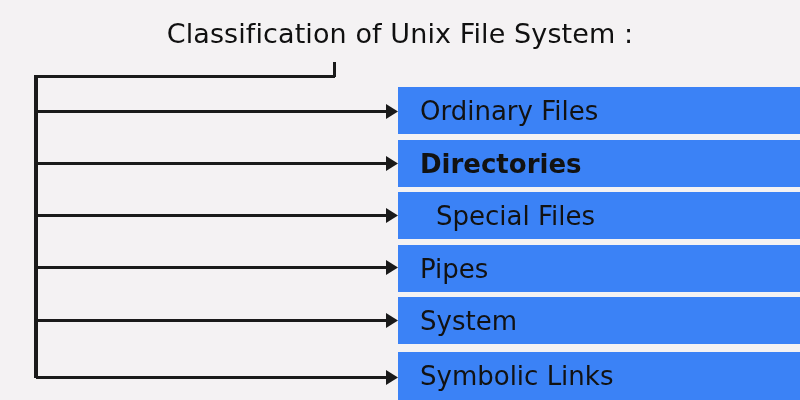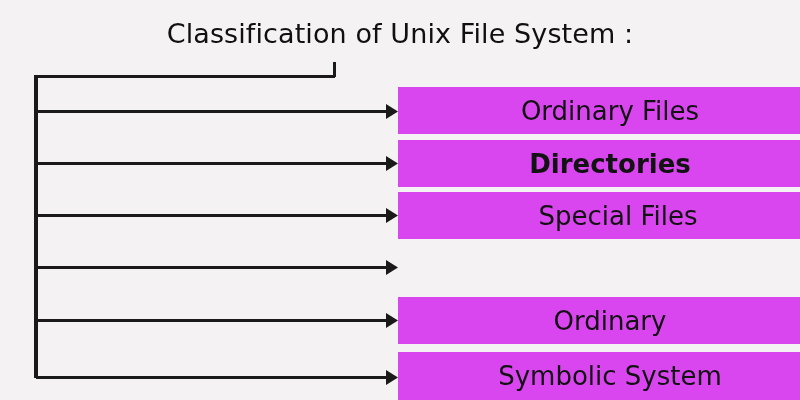--- a/index.html
+++ b/index.html
@@ -33,25 +33,24 @@
     position: absolute;
     left: 0;
     top: 0;
     width: 800px;
     height: 400px;
   }
   .node-box {
     position: absolute;
     left: 398px;
     width: 402px;
-    background: #d946ef;
+    background: #3b82f6;
     display: flex;
     align-items: center;
     box-sizing: border-box;
-    justify-content: center;
   }
   .node-label {
     font-size: 26px;
     color: #121212;
     white-space: nowrap;
     line-height: 1;
   }
   .pad-normal { padding-left: 22px; }
   .pad-wide   { padding-left: 38px; }
 </style>
@@ -93,22 +92,25 @@
   </div>
 
   <div class="node-box" style="top:140px; height:47px;font-weight:bold;">
     <span class="node-label pad-normal">Directories</span>
   </div>
 
   <div class="node-box" style="top:192px; height:47px;">
     <span class="node-label pad-wide">Special Files</span>
   </div>
 
+  <div class="node-box" style="top:245px; height:47px;">
+    <span class="node-label pad-normal">Pipes</span>
+  </div>
 
   <div class="node-box" style="top:297px; height:47px;">
-    <span class="node-label pad-normal">Ordinary</span>
+    <span class="node-label pad-normal">System</span>
   </div>
 
   <div class="node-box" style="top:352px; height:48px;">
-    <span class="node-label pad-normal">Symbolic System</span>
+    <span class="node-label pad-normal">Symbolic Links</span>
   </div>
 
 </div>
 
 </body></html>

